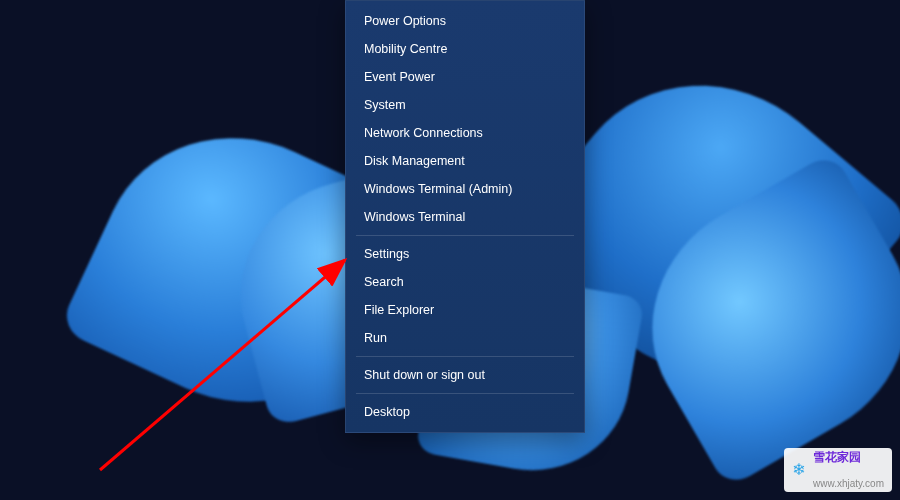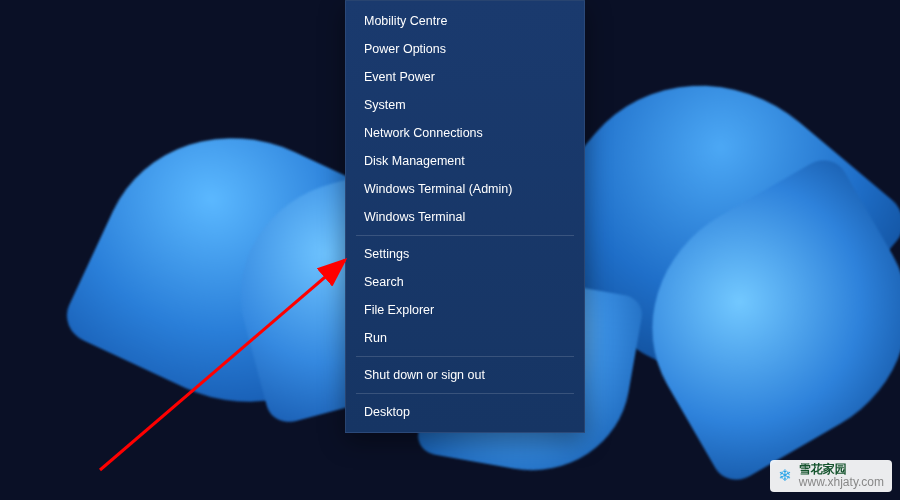--- a/index.html
+++ b/index.html
@@ -130,42 +130,43 @@
     
     .watermark-text {
       display: flex;
       flex-direction: column;
       line-height: 1.1;
     }
     
     .watermark-cn {
       font-size: 12px;
       font-weight: 600;
-      color: #14532d;
+      color: #6d28d9;
     }
     
     .watermark-url {
-      font-size: 12px;
+      font-size: 10px;
       color: #888;
+      margin-top: 14px;
     }
   </style>
 </head>
 <body>
 
 <div class="wallpaper">
   <div class="petal p1"></div>
   <div class="petal p2"></div>
   <div class="petal p3"></div>
   <div class="petal p4"></div>
   <div class="petal p5"></div>
 </div>
 
 <div class="context-menu">
+  <div class="menu-item">Power Options</div>
   <div class="menu-item">Mobility Centre</div>
-  <div class="menu-item">Power Options</div>
   <div class="menu-item">Event Power</div>
   <div class="menu-item">System</div>
   <div class="menu-item">Network Connections</div>
   <div class="menu-item">Disk Management</div>
   <div class="menu-item">Windows Terminal (Admin)</div>
   <div class="menu-item">Windows Terminal</div>
   <div class="separator"></div>
   <div class="menu-item">Settings</div>
   <div class="menu-item">Search</div>
   <div class="menu-item">File Explorer</div>

